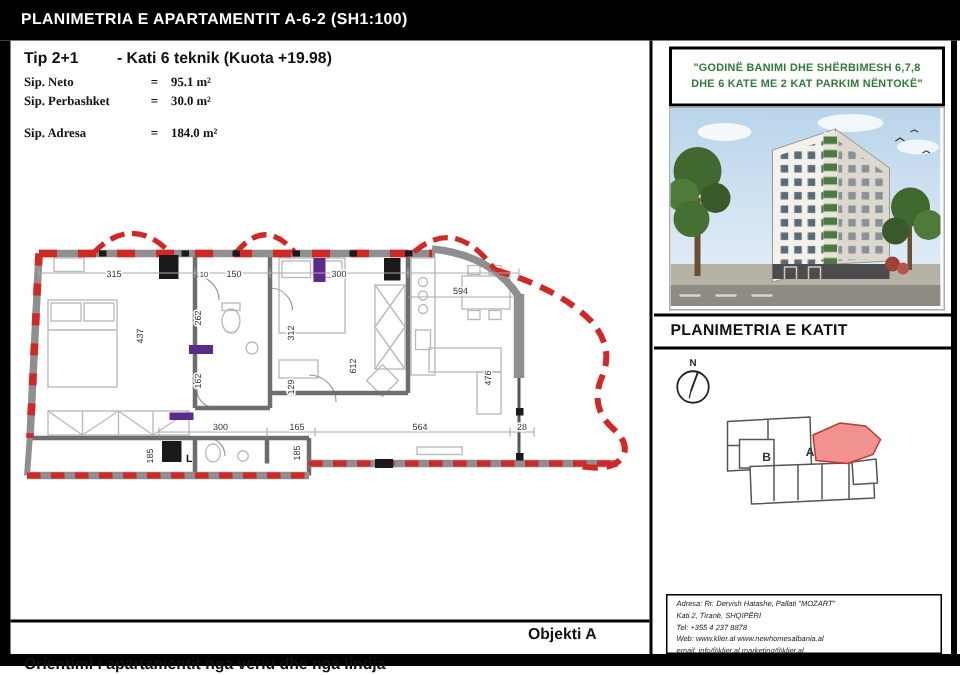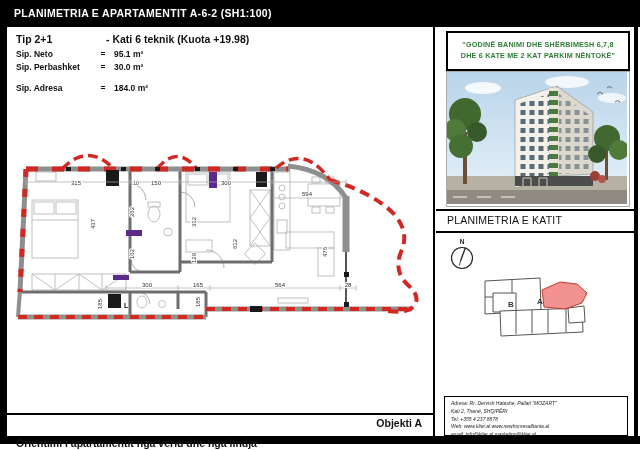--- a/index.html
+++ b/index.html
@@ -9,38 +9,38 @@
   
   #header-bar{left:0;top:0;width:640px;height:27px;background:#000;}
   #header-title{left:14px;top:0;height:27px;line-height:27px;color:#fff;font-size:10.5px;
                 font-weight:bold;letter-spacing:.3px;white-space:nowrap;}
   #border-left{left:0;top:27px;width:7px;height:417px;background:#000;}
   #border-right{left:634px;top:27px;width:4px;height:417px;background:#000;}
   #border-bottom{left:0;top:436px;width:640px;height:8px;background:#000;}
   #col-divider{left:433px;top:27px;width:2px;height:409px;background:#000;}
   
   #info{left:16px;top:33px;width:300px;font-size:8.5px;}
-  #info .t-row{display:flex;font-size:10.5px;font-weight:bold;margin-bottom:4px;gap:28px;}
+  #info .t-row{display:flex;font-size:10.5px;font-weight:bold;margin-bottom:4px;}
   #info .t-row .tp{width:62px;}
-  #info .row{display:flex;margin-top:3px;}
+  #info .row{display:flex;margin-top:3px;font-family:Liberation Serif, serif;}
   #info .row .lb{width:76px;font-weight:bold;}
   #info .row .eq{width:22px;text-align:center;font-weight:bold;}
   #info .row .vl{font-weight:bold;}
   #info .row.total{margin-top:11px;}
   
   #footer-rule{left:7px;top:413px;width:426px;height:2px;background:#000;}
   #footer-note{left:16px;top:437px;font-size:10.5px;font-weight:bold;}
-  #footer-obj{left:352px;top:417px;width:70px;font-size:10.5px;font-weight:bold;text-align:right;}
+  #footer-obj{left:352px;top:417px;width:70px;font-size:10.5px;font-weight:bold;}
   
   #green-box{left:446px;top:31px;width:180px;height:36px;border:2px solid #000;
              display:flex;flex-direction:column;align-items:center;justify-content:center;}
   #green-box div{font-size:7.2px;font-weight:bold;color:#2e7d36;letter-spacing:.2px;line-height:1.5;}
   #building-frame{left:446px;top:71px;width:182px;height:134px;border:1px solid #aaa;}
   #katit-rule-top{left:436px;top:209px;width:198px;height:2px;background:#000;}
-  #katit-title{left:447px;top:214px;font-size:10.5px;font-weight:normal;letter-spacing:.2px;}
+  #katit-title{left:447px;top:214px;font-size:10.5px;font-weight:bold;letter-spacing:.2px;}
   #katit-rule-bot{left:436px;top:231px;width:198px;height:2px;background:#000;}
   #compass{left:447px;top:236px;}
   #keyplan{left:464px;top:266px;}
   #address-box{left:444px;top:396px;width:184px;height:40px;border:1px solid #000;
                padding:3px 6px;box-sizing:border-box;}
   #address-box div{font-size:5px;font-style:italic;line-height:1.55;color:#222;white-space:nowrap;}
   svg text{font-family:"Liberation Sans",sans-serif;}
   .dim{font-size:6px;fill:#333;paint-order:stroke;stroke:#fff;stroke-width:2px;text-anchor:middle;}
 </style>
 </head>

